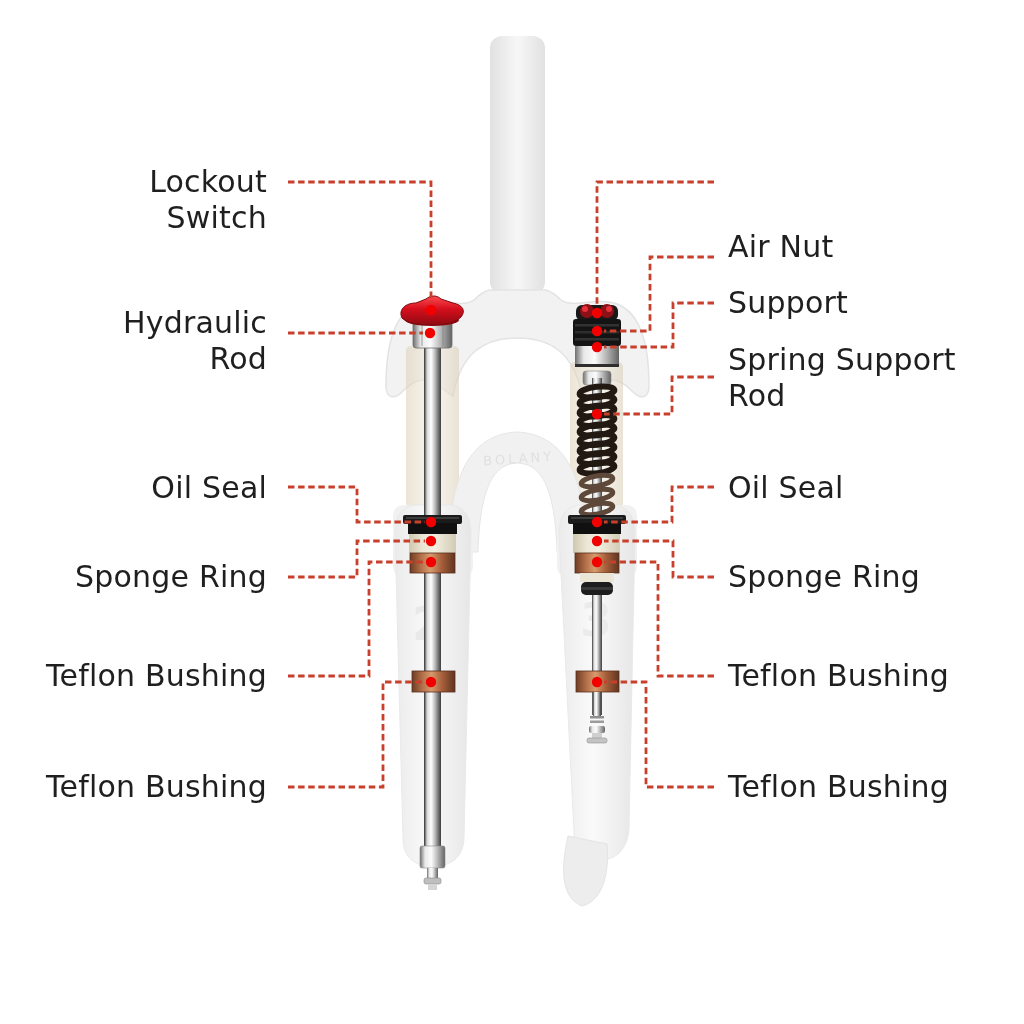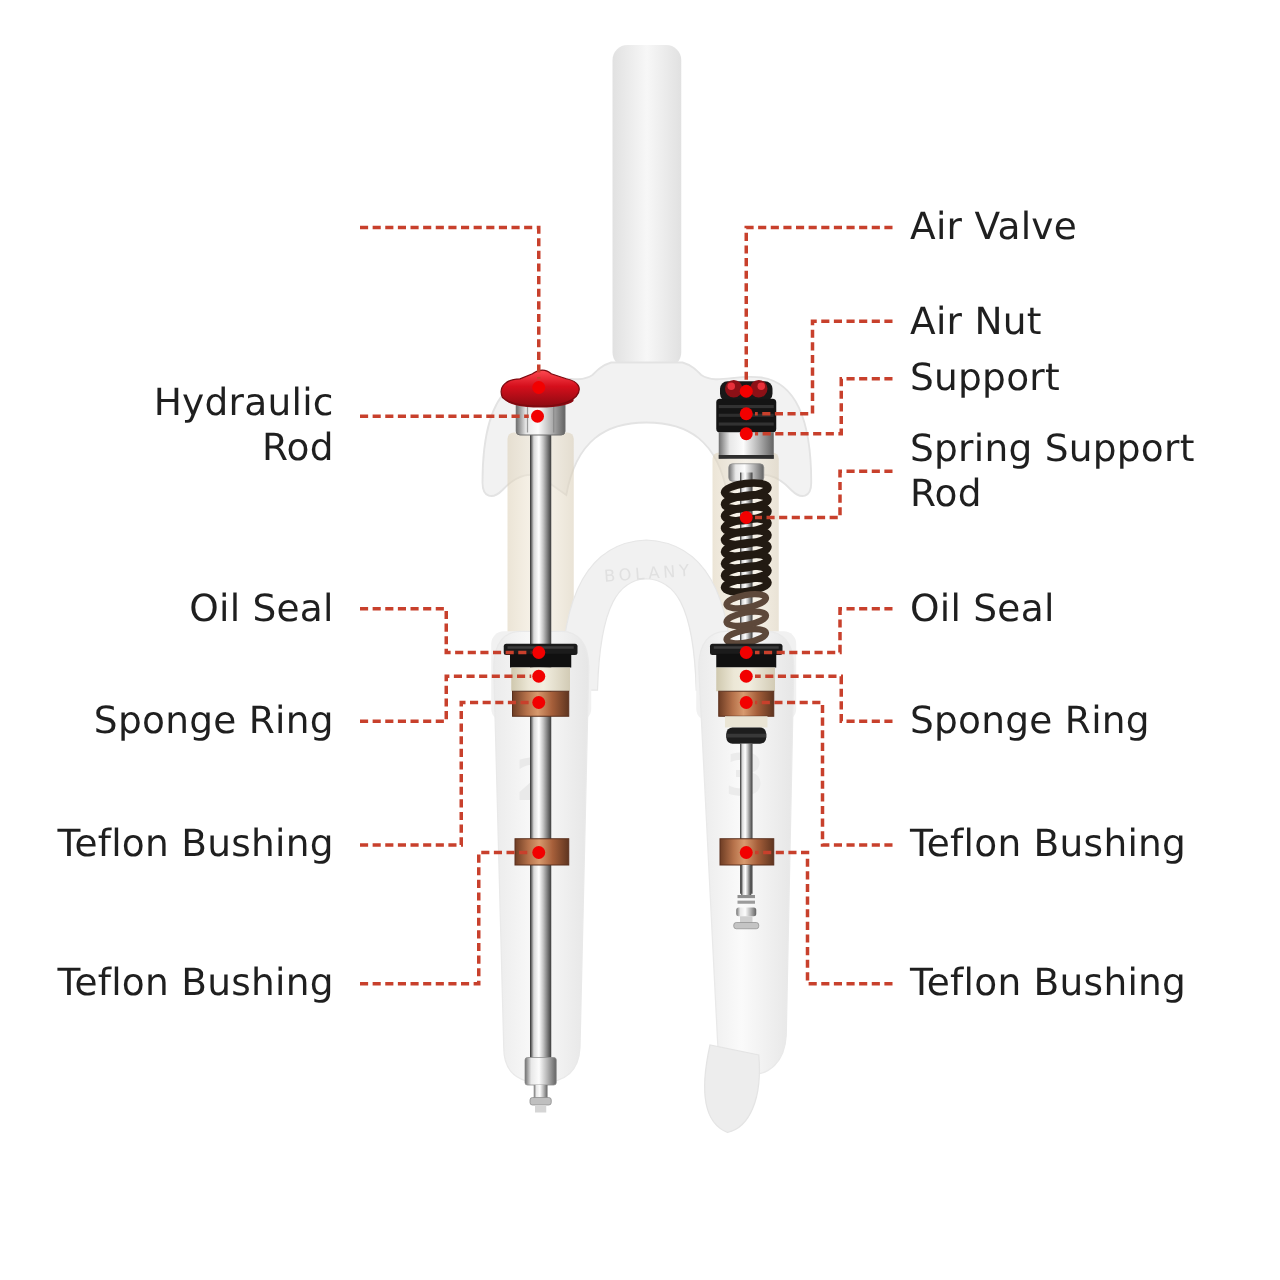--- a/index.html
+++ b/index.html
@@ -206,29 +206,30 @@
     <circle cx="597" cy="331" r="5.2"></circle>
     <circle cx="597" cy="347" r="5.2"></circle>
     <circle cx="597" cy="414" r="5.2"></circle>
     <circle cx="597" cy="522" r="5.2"></circle>
     <circle cx="597" cy="541" r="5.2"></circle>
     <circle cx="597" cy="562" r="5.2"></circle>
     <circle cx="597" cy="682" r="5.2"></circle>
   </g>
 </svg>
 
+  <div class="lbl left" style="top:164px">Lockout
+Switch</div>
   <div class="lbl left" style="top:305px">Hydraulic
 Rod</div>
   <div class="lbl left" style="top:470px">Oil Seal</div>
   <div class="lbl left" style="top:559px">Sponge Ring</div>
   <div class="lbl left" style="top:658px">Teflon Bushing</div>
   <div class="lbl left" style="top:769px">Teflon Bushing</div>
 
-  <div class="lbl right" style="top:164px">Air Valve</div>
-  <div class="lbl right" style="top:240px">Air Nut</div>
+  <div class="lbl right" style="top:229px">Air Nut</div>
   <div class="lbl right" style="top:285px">Support</div>
   <div class="lbl right" style="top:342px">Spring Support
 Rod</div>
   <div class="lbl right" style="top:470px">Oil Seal</div>
   <div class="lbl right" style="top:559px">Sponge Ring</div>
   <div class="lbl right" style="top:658px">Teflon Bushing</div>
   <div class="lbl right" style="top:769px">Teflon Bushing</div>
 
 </div>
 

